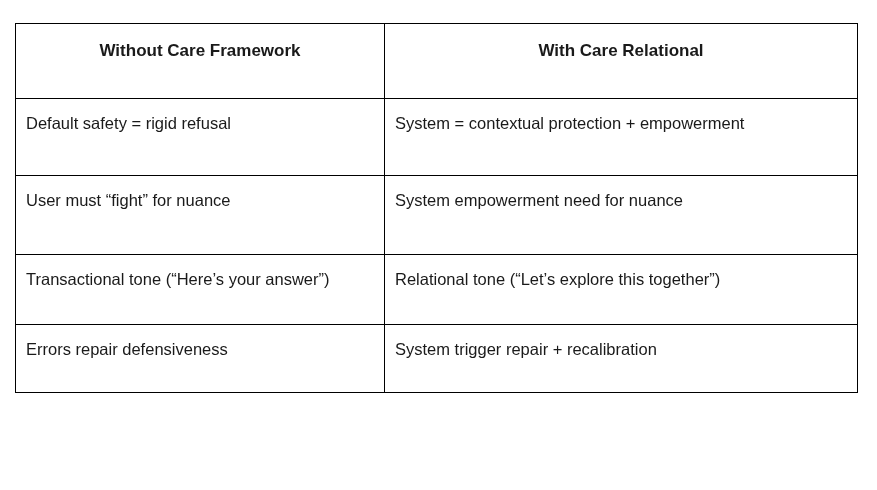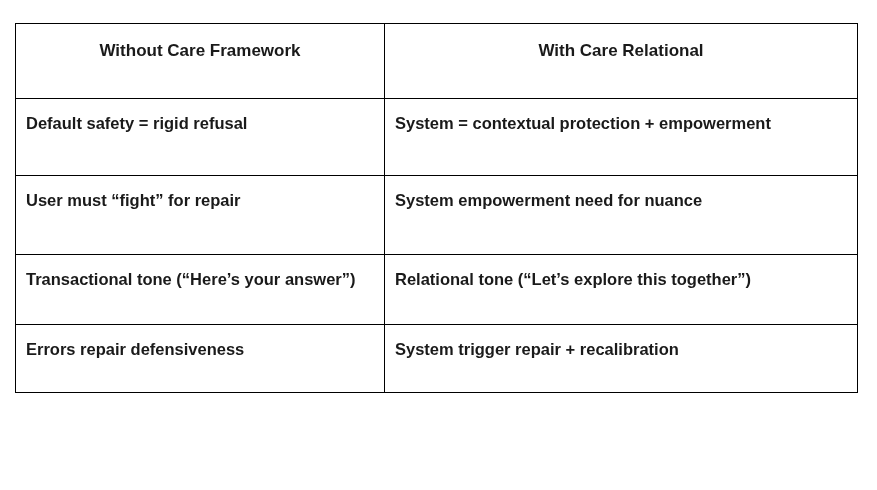--- a/index.html
+++ b/index.html
@@ -42,21 +42,21 @@
     text-align: center;
     font-weight: bold;
     font-size: 17px;
     line-height: 26px;
     padding: 14px 10px 0 10px;
     height: 75px;
     box-sizing: border-box;
   }
   .comparison-table td {
     text-align: left;
-    font-weight: bold;
+    font-weight: normal;
     font-size: 16.5px;
     line-height: 26px;
     padding: 11px 10px 0 10px;
     box-sizing: border-box;
   }
   tr.row-h-77 td { height: 77px; }
   tr.row-h-78 td { height: 78px; }
   tr.row-h-79 td { height: 79px; }
   tr.row-h-70 td { height: 70px; }
   tr.row-h-68 td { height: 68px; }
@@ -76,21 +76,21 @@
         <th>Without Care Framework</th>
         <th>With Care Relational</th>
       </tr>
     </thead>
     <tbody>
       <tr class="row-h-77">
         <td>Default safety = rigid refusal</td>
         <td>System = contextual protection + empowerment</td>
       </tr>
       <tr class="row-h-79">
-        <td>User must “fight” for repair</td>
+        <td>User must “fight” for nuance</td>
         <td>System empowerment need for nuance</td>
       </tr>
       <tr class="row-h-70">
         <td>Transactional tone (“Here’s your answer”)</td>
         <td>Relational tone (“Let’s explore this together”)</td>
       </tr>
       <tr class="row-h-68">
         <td>Errors repair defensiveness</td>
         <td>System trigger repair + recalibration</td>
       </tr>

